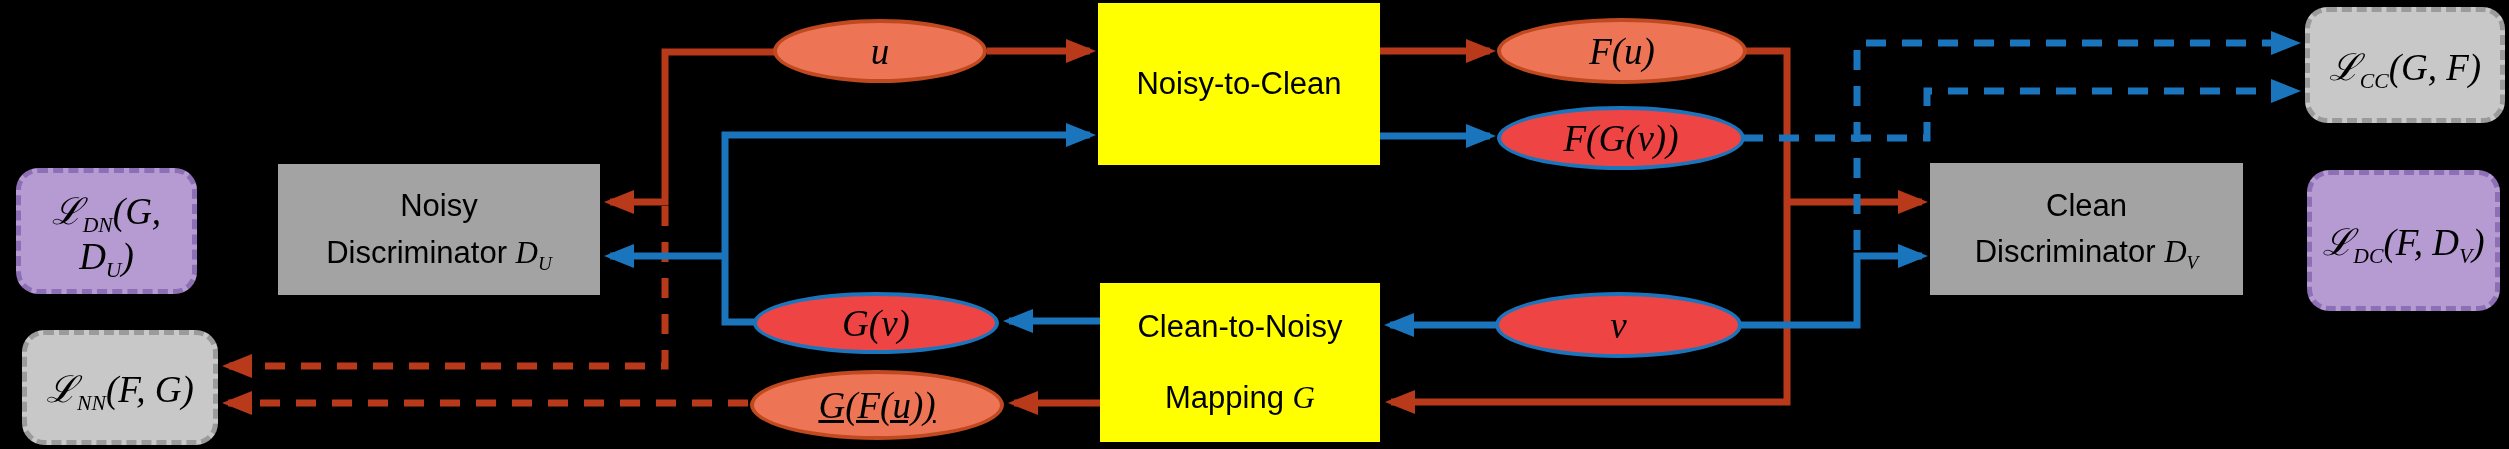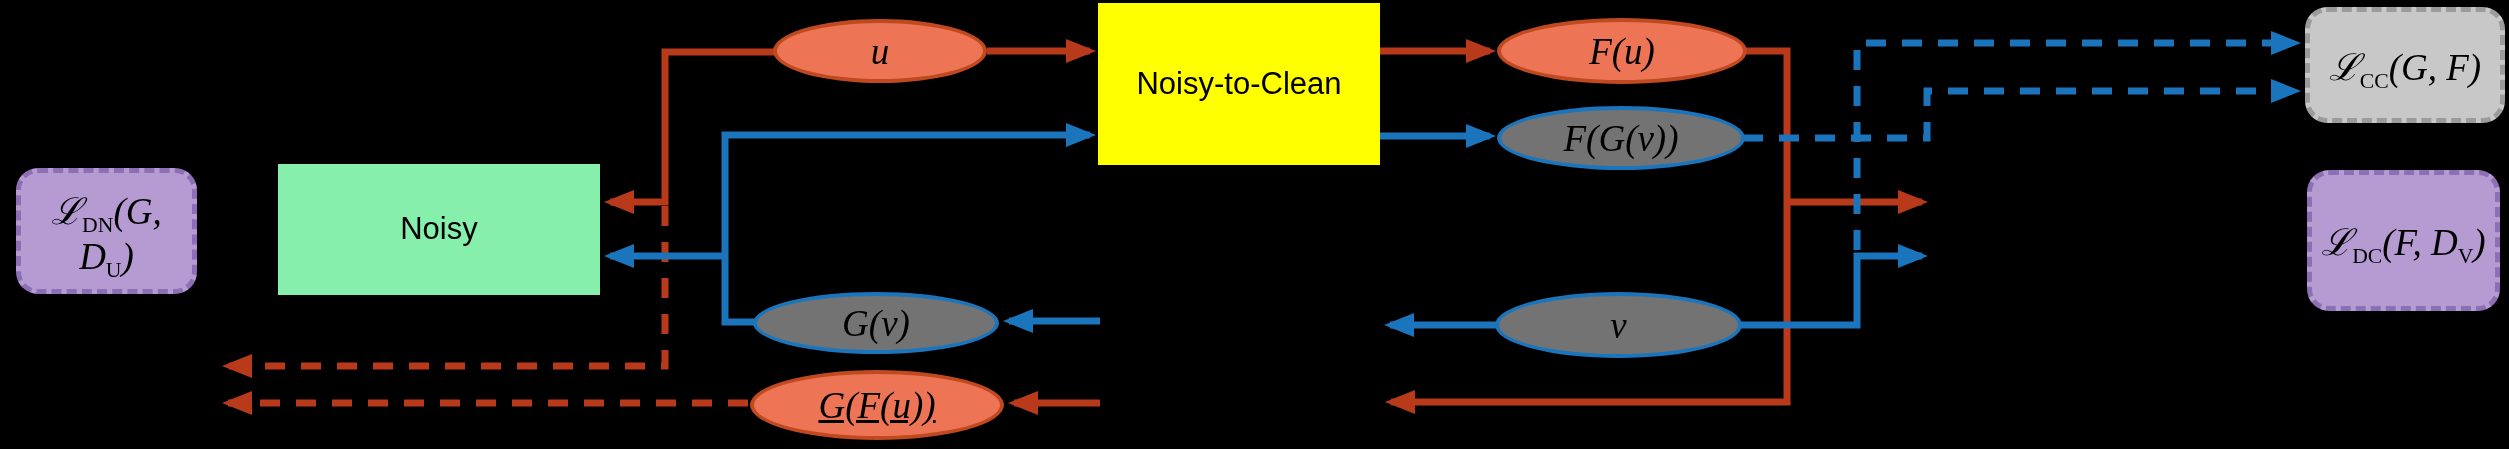--- a/index.html
+++ b/index.html
@@ -2,32 +2,32 @@
 <html><head>
 <meta charset="utf-8">
 <style>
   html,body{margin:0;padding:0;background:#000;}
   #canvas{position:relative;width:2509px;height:449px;background:#000000;overflow:hidden;
           font-family:"Liberation Sans",sans-serif;}
   #wires{position:absolute;left:0;top:0;width:2509px;height:449px;}
   .box{position:absolute;display:flex;flex-direction:column;align-items:center;justify-content:center;
        text-align:center;color:#000;box-sizing:border-box;}
   .proc{background:#FFFF00;font-size:31px;line-height:1.55;gap:23px;}
-  .disc{background:#86efac;font-size:31px;line-height:1.5;}
+  .disc{background:#a3a3a3;font-size:31px;line-height:1.5;}
   .loss{font-size:35px;border-radius:22px;}
   .loss-purple{background:#B69BD2;border:5px dashed #8C6FB4;}
   .loss-gray{background:#C8C8C8;border:5px dashed #9B9B9B;}
   .math{font-family:"Liberation Serif",serif;font-style:italic;}
   .loss .math{font-size:37px;}
-  sub{font-size:0.62em;font-family:"Liberation Serif",serif;line-height:0;}
+  sub{font-size:0.62em;font-family:"Liberation Serif",serif;font-style:italic;line-height:0;}
   .ellipse{position:absolute;display:flex;align-items:center;justify-content:center;border-radius:50%;
            color:#000;box-sizing:border-box;}
   .ellipse .math{font-size:37px;}
   .ell-orange{background:#ED7556;border:4px solid #C1491F;}
-  .ell-blue{background:#737373;border:4px solid #1B75BC;}
+  .ell-blue{background:#ef4444;border:4px solid #1B75BC;}
 </style>
 </head>
 <body>
 
 <div id="canvas">
 
   <svg id="wires" viewBox="0 0 2509 449">
     <defs>
       <marker id="arrR" viewBox="0 0 10 8" refX="8" refY="4" markerWidth="30" markerHeight="24" markerUnits="userSpaceOnUse" orient="auto">
           <path d="M0,0 L10,4 L0,8 Z" fill="#B83A1B"></path>
@@ -57,38 +57,50 @@
 
       <path stroke="#1B75BC" stroke-dasharray="20 16" d="M 1857 250 V 43 H 2295" marker-end="url(#arrB)"></path>
       <path stroke="#1B75BC" stroke-dasharray="20 16" d="M 1743 138 H 1927 V 91 H 2295" marker-end="url(#arrB)"></path>
     </g>
   </svg>
 
   <div class="box loss loss-purple" style="left:16px;top:168px;width:181px;height:126px;">
     <div><span class="math">ℒ</span><sub>DN</sub><span class="math">(G, D</span><sub>U</sub><span class="math">)</span></div>
   </div>
 
+  <div class="box loss loss-gray" style="left:22px;top:330px;width:196px;height:115px;">
+    <div><span class="math">ℒ</span><sub>NN</sub><span class="math">(F, G</span><sub></sub><span class="math">)</span></div>
+  </div>
 
   <div class="box loss loss-gray" style="left:2305px;top:7px;width:200px;height:116px;">
     <div><span class="math">ℒ</span><sub>CC</sub><span class="math">(G, F</span><sub></sub><span class="math">)</span></div>
   </div>
 
   <div class="box loss loss-purple" style="left:2307px;top:170px;width:193px;height:141px;">
     <div><span class="math">ℒ</span><sub>DC</sub><span class="math">(F, D</span><sub>V</sub><span class="math">)</span></div>
   </div>
 
   <div class="box disc" style="left:278px;top:164px;width:322px;height:131px;">
     <div>Noisy</div>
+    <div><span>Discriminator</span>&nbsp;<span class="math">D</span><sub>U</sub></div>
   </div>
 
+  <div class="box disc" style="left:1930px;top:163px;width:313px;height:132px;">
+    <div>Clean</div>
+    <div><span>Discriminator</span>&nbsp;<span class="math">D</span><sub>V</sub></div>
+  </div>
 
   <div class="box proc" style="left:1098px;top:3px;width:282px;height:162px;">
     <div>Noisy-to-Clean</div>
   </div>
 
+  <div class="box proc" style="left:1100px;top:283px;width:280px;height:159px;">
+    <div>Clean-to-Noisy</div>
+    <div><span>Mapping</span>&nbsp;<span class="math">G</span></div>
+  </div>
 
   <div class="ellipse ell-orange" style="left:773px;top:19px;width:214px;height:64px;">
     <span class="math">u</span>
   </div>
 
   <div class="ellipse ell-orange" style="left:1497px;top:18px;width:250px;height:66px;">
     <span class="math">F(u)</span>
   </div>
 
   <div class="ellipse ell-blue" style="left:1497px;top:106px;width:248px;height:64px;">

